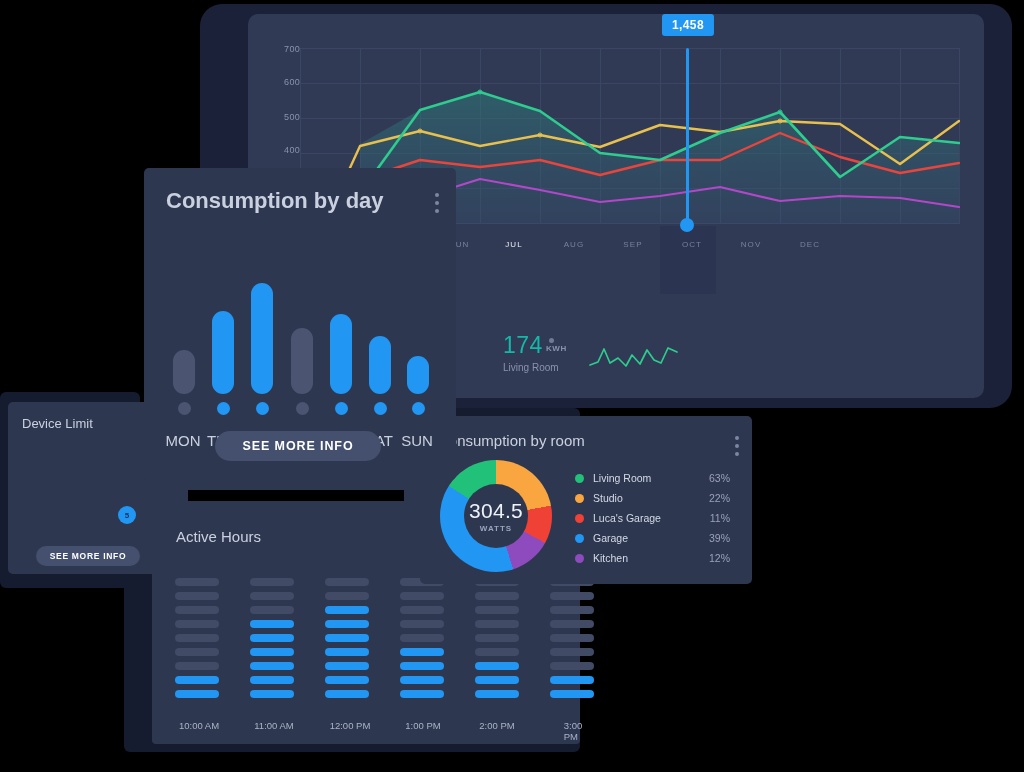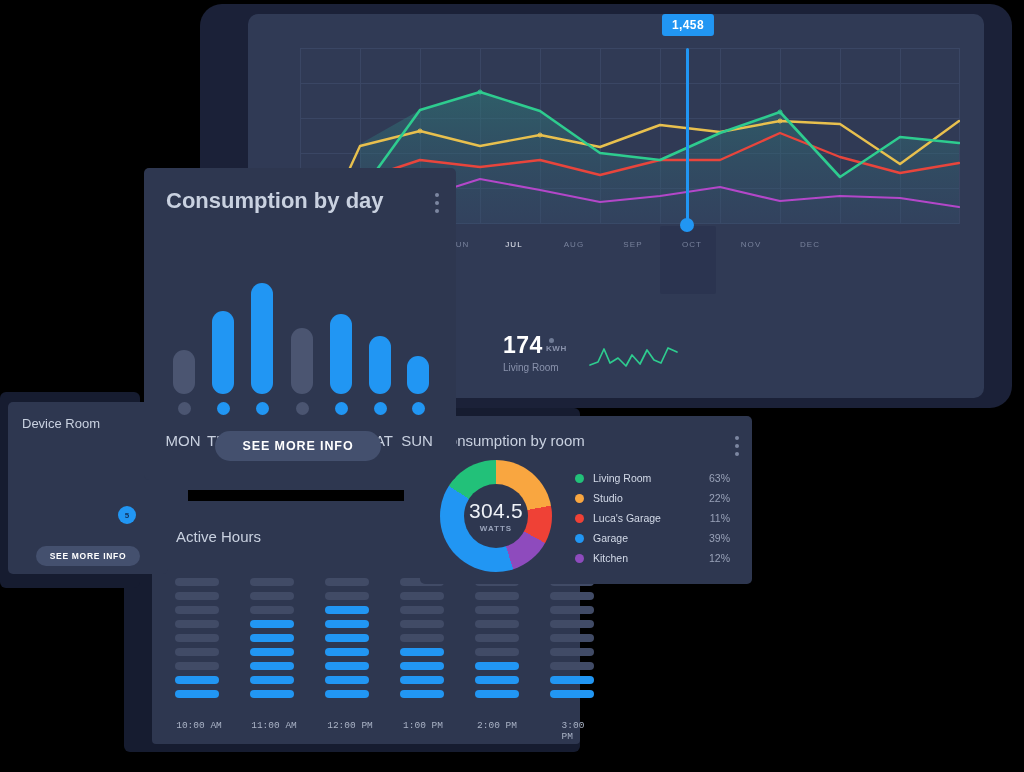--- a/index.html
+++ b/index.html
@@ -23,21 +23,21 @@
   .lc-months span.active{color:#e8ecf5;font-weight:normal;}
   .month-hl{position:absolute;top:-34px;width:56px;height:68px;background:#2b3450;border-radius:2px;}
 
   .marker-line{position:absolute;width:3px;background:#2196f3;border-radius:2px;}
   .marker-dot{position:absolute;width:14px;height:14px;border-radius:50%;background:#2196f3;}
   .marker-badge{position:absolute;background:#2196f3;color:#fff;font-size:12px;font-weight:bold;
       padding:4px 10px;border-radius:3px;transform:translateX(-50%);letter-spacing:.4px;}
 
   
   .kwh{position:absolute;left:255px;top:318px;}
-  .kwh-num{font-size:23px;color:#ffffff;font-weight:bold;letter-spacing:.5px;}
+  .kwh-num{font-size:23px;color:#14b8a6;font-weight:normal;letter-spacing:.5px;}
   .kwh-unit{font-size:8px;color:#8a93ad;font-weight:bold;letter-spacing:.6px;
       display:inline-block;vertical-align:top;margin-left:3px;margin-top:6px;}
   .kwh-dot{display:block;width:5px;height:5px;border-radius:50%;background:#6f7b96;margin:0 0 1px 3px;}
   .kwh-room{font-size:10px;color:#8a93ad;margin-top:3px;}
   .kwh-spark{position:absolute;left:85px;top:6px;}
 
   
   .card{position:absolute;background:#2e3750;border-radius:5px;}
   .card-title{color:#c9d1e0;font-weight:normal;}
   .kebab{position:absolute;width:4px;}
@@ -84,33 +84,40 @@
   
   #panel-hours-frame{position:absolute;left:124px;top:408px;width:456px;height:344px;
       background:#161c30;border-radius:6px;}
   #panel-hours{position:absolute;left:152px;top:480px;width:428px;height:264px;background:#2e3750;border-radius:4px;}
   #panel-hours .card-title{position:absolute;left:24px;top:48px;font-size:15px;}
   .blackbar{position:absolute;left:188px;top:490px;width:216px;height:11px;background:#000;}
   .hours-grid{position:absolute;left:175px;top:578px;width:392px;height:128px;}
   .hcol{position:absolute;width:44px;}
   .hcell{width:44px;height:8px;border-radius:4px;margin-bottom:6px;}
   .hlabels{position:absolute;left:165px;top:720px;width:412px;height:18px;}
-  .hlabels span{position:absolute;transform:translateX(-50%);font-size:9.5px;color:#aab3c6;font-family:Liberation Mono, monospace;}
+  .hlabels span{position:absolute;transform:translateX(-50%);font-size:9.5px;color:#aab3c6;}
 </style>
 </head>
 <body>
 
 <div class="stage">
 
   <div class="monitor"></div>
 
   <div class="monitor-screen">
 
     <div class="lc-wrap">
 
+      <div class="lc-ylabels">
+        <div style="top:0px">700</div>
+        <div style="top:33px">600</div>
+        <div style="top:68px">500</div>
+        <div style="top:101px">400</div>
+        <div style="top:136px">300</div>
+      </div>
 
       <div class="lc-plot">
         <svg width="660" height="176" viewBox="0 0 660 176">
           <defs>
             <linearGradient id="areafill" x1="0" y1="0" x2="0" y2="1">
               <stop offset="0%" stop-color="#2e7a78" stop-opacity="0.55"></stop>
               <stop offset="100%" stop-color="#36506e" stop-opacity="0.35"></stop>
             </linearGradient>
           </defs>
 
@@ -318,21 +325,21 @@
     </div>
     <div class="legend-row">
       <span class="legend-dot" style="background:#8e4bbd"></span>
       <span class="legend-name">Kitchen</span>
       <span class="legend-pct">12%</span>
     </div>
   </div>
 
   <div id="card-limit-shadow"></div>
   <div class="card" id="card-limit">
-    <div class="card-title">Device Room</div>
+    <div class="card-title">Device Limit</div>
     <div class="btn-more" style="left:28px;top:144px;width:104px;height:20px;line-height:20px;font-size:8.5px;letter-spacing:.7px;">SEE MORE INFO</div>
   </div>
   <div class="gauge-badge">5</div>
 
   <div class="card" id="card-day">
     <div class="card-title">Consumption by day</div>
     <div class="kebab" style="left:291px;top:25px">
       <i></i>
         <i></i>
         <i></i>

